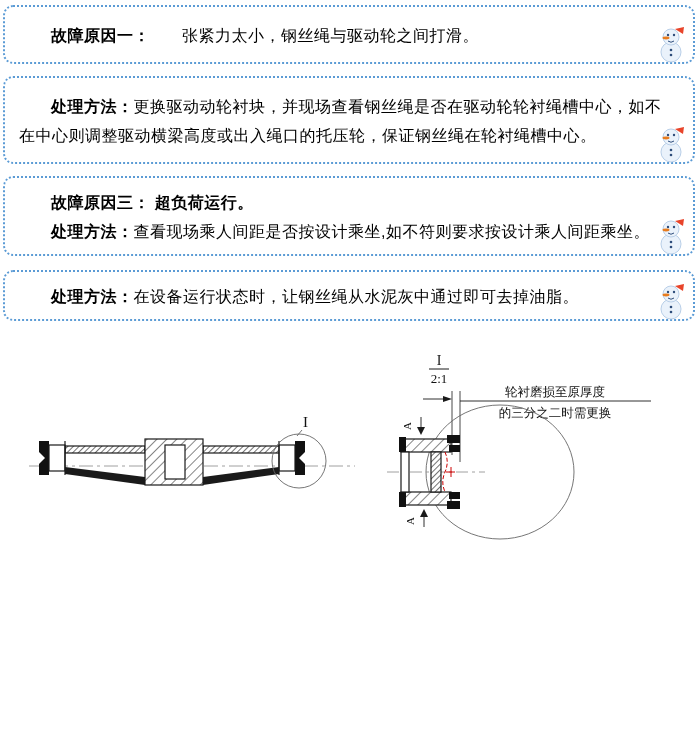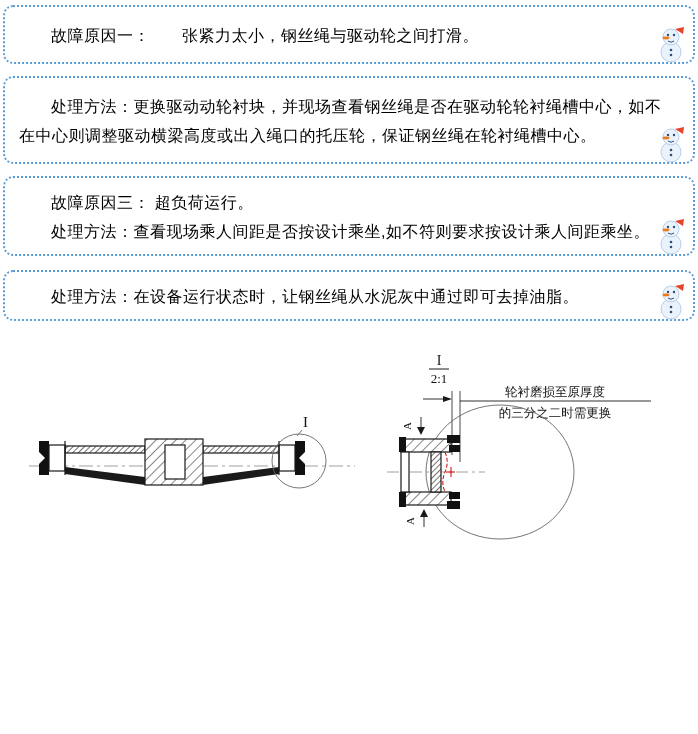--- a/index.html
+++ b/index.html
@@ -19,23 +19,23 @@
     box-sizing:border-box;
   }
   .fault-box.short{padding:10px 18px 8px 14px;margin-bottom:14px;}
   .para{
     margin:0;
     font-size:16px;
     line-height:29px;
     text-indent:2em;
     letter-spacing:0.5px;
   }
-  .label{font-weight:normal;}
+  .label{font-weight:bold;}
   .gap-wide{margin-left:2em;margin-top:22px;}
-  .gap-small{margin-left:0.3em;}
+  .gap-small{margin-left:0.3em;font-weight:bold;}
   .snowman{
     position:absolute;
     right:6px;bottom:-3px;
     width:30px;height:40px;
   }
   .drawing-wrap{margin-top:14px;}
   svg text{font-family:"Liberation Serif","DejaVu Serif",serif;}
   svg .cjk{font-family:"Liberation Sans","DejaVu Sans",sans-serif;}
 </style>
 </head>

